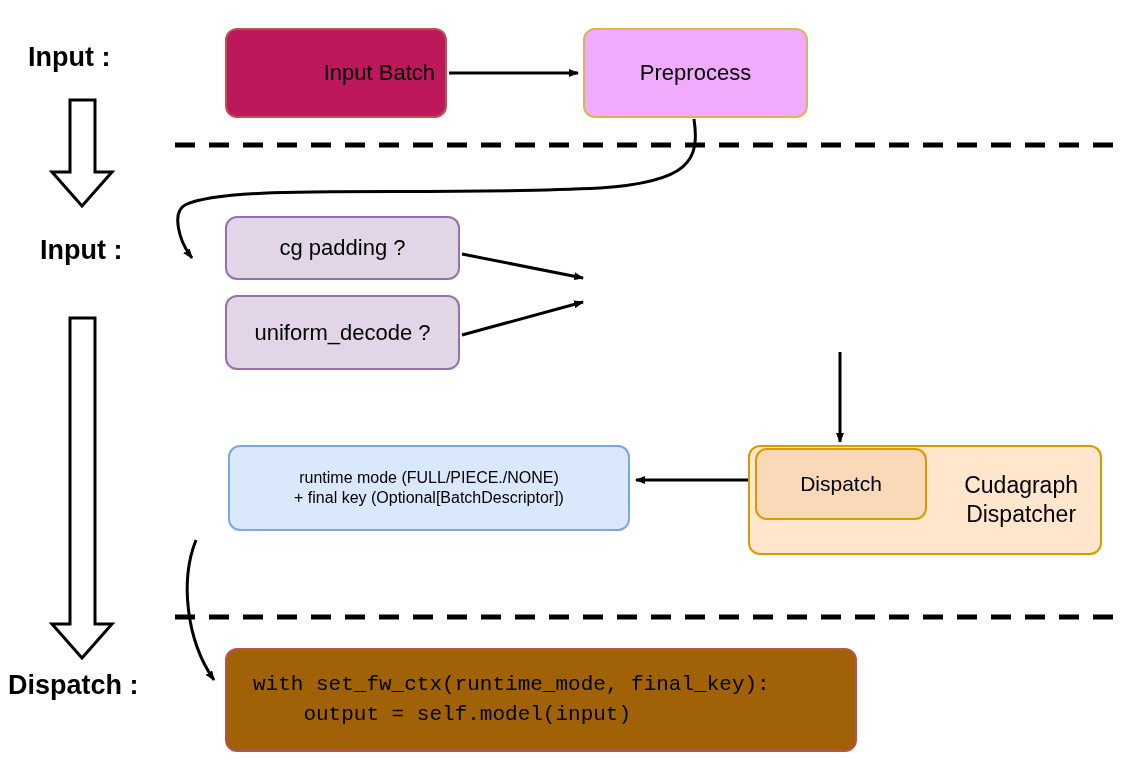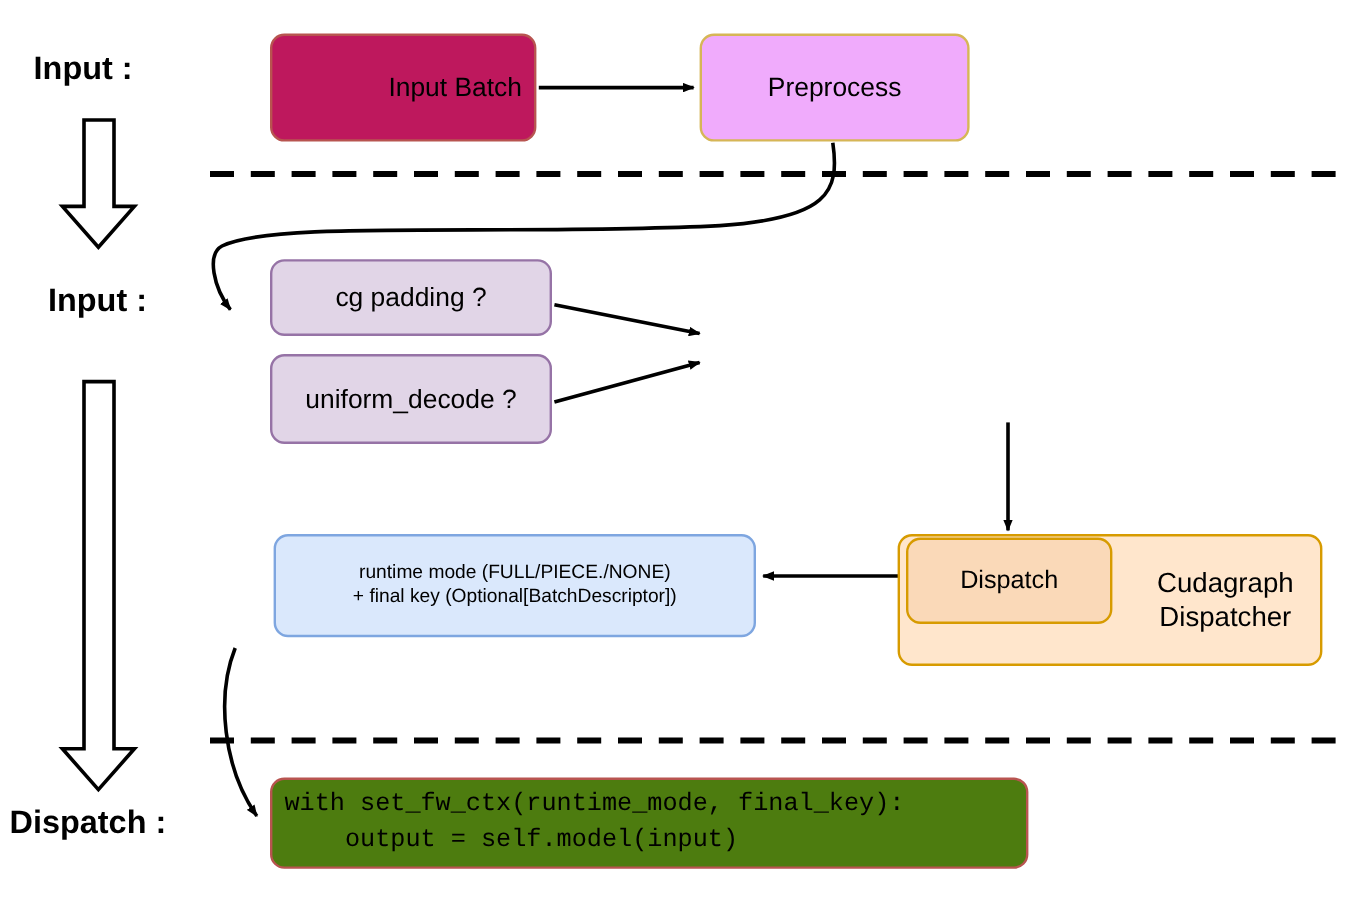--- a/index.html
+++ b/index.html
@@ -74,18 +74,18 @@
 
   <div class="node" style="left:755px;top:448px;width:172px;height:72px;background:#fad9b8;border-color:#d79b00;font-size:21px;">
     <span class="txt">Dispatch</span>
   </div>
 
   <div class="node" style="left:228px;top:445px;width:402px;height:86px;background:#dae8fc;border-color:#7ea6e0;font-size:16px;">
     <span class="txt" style="white-space:pre-line;">runtime mode (FULL/PIECE./NONE)
 + final key (Optional[BatchDescriptor])</span>
   </div>
 
-  <div class="node code-node" style="left:225px;top:648px;width:632px;height:76px;background:#4d7c0f;border-color:#b85450;">
+  <div class="node code-node" style="left:225px;top:648px;width:632px;height:104px;background:#a16207;border-color:#b85450;padding-left:16px;">
     <span class="txt mono">with set_fw_ctx(runtime_mode, final_key):
     output = self.model(input)</span>
   </div>
 
 </div>
 
 </body></html>

